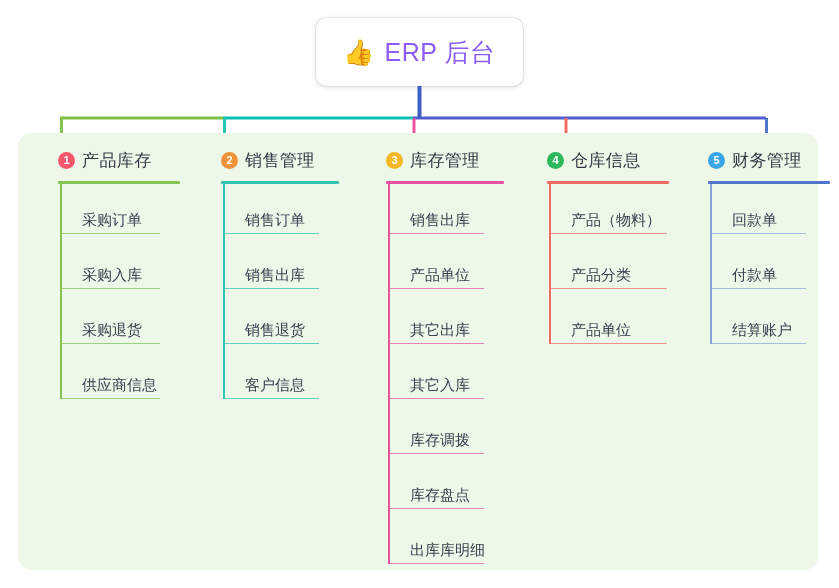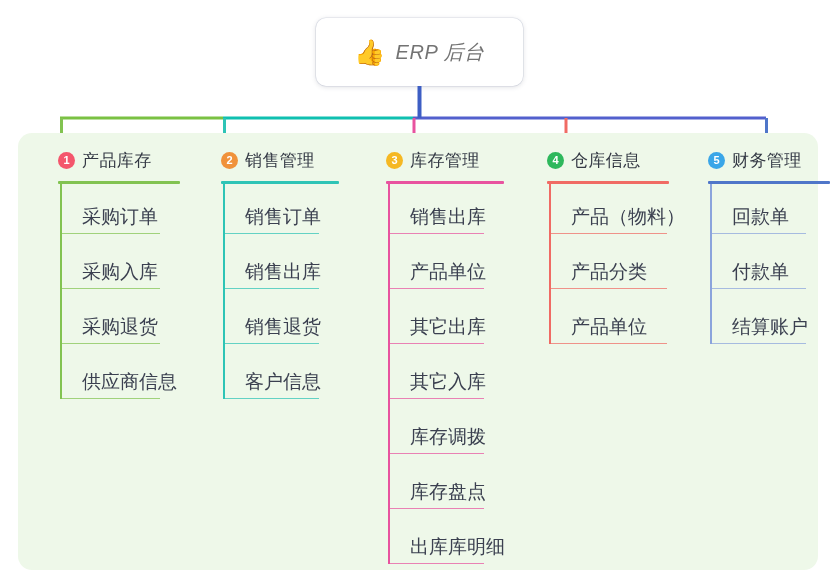--- a/index.html
+++ b/index.html
@@ -17,21 +17,21 @@
     left: 316px; top: 18px;
     width: 207px; height: 68px;
     background: #ffffff;
     border-radius: 10px;
     box-shadow: 0 1px 5px rgba(60,64,90,0.18), 0 0 0 0.6px rgba(200,205,220,0.55);
     display: flex; align-items: center; justify-content: center;
     gap: 10px;
   }
   #root-icon { font-size: 25px; line-height: 1; }
   #root-title {
-    font-size: 20px; color: #737373; letter-spacing: 0.5px; white-space: nowrap; font-style: italic;
+    font-size: 25px; color: #8b5cf6; letter-spacing: 0.5px; white-space: nowrap;
   }
 
   
   #wires { position: absolute; left: 0; top: 0; width: 839px; height: 588px; }
 
   
   #panel {
     position: absolute;
     left: 18px; top: 133px;
     width: 800px; height: 437px;
@@ -61,21 +61,21 @@
   }
   .spine {
     position: absolute; left: 24px; top: 39px; width: 1.6px;
   }
   .items { position: absolute; left: 24px; top: 39px; }
   .item {
     position: relative; height: 55px;
   }
   .item-label {
     position: absolute; left: 22px; bottom: 9px;
-    font-size: 19px; color: #3b4050; white-space: nowrap;
+    font-size: 15px; color: #3b4050; white-space: nowrap;
   }
   .item-rule {
     position: absolute; left: 0; bottom: 5px; height: 1.4px;
   }
 </style>
 </head>
 <body>
 
 <div id="canvas">
 

